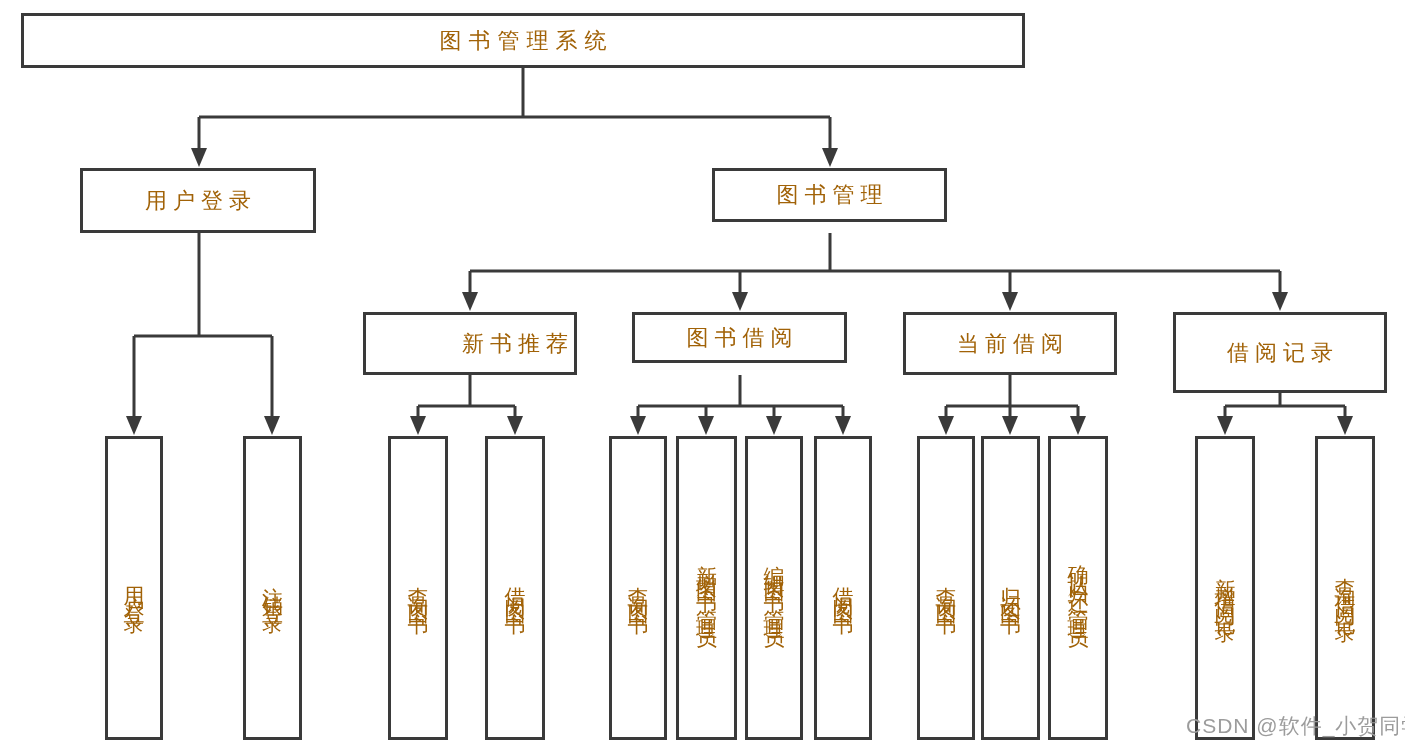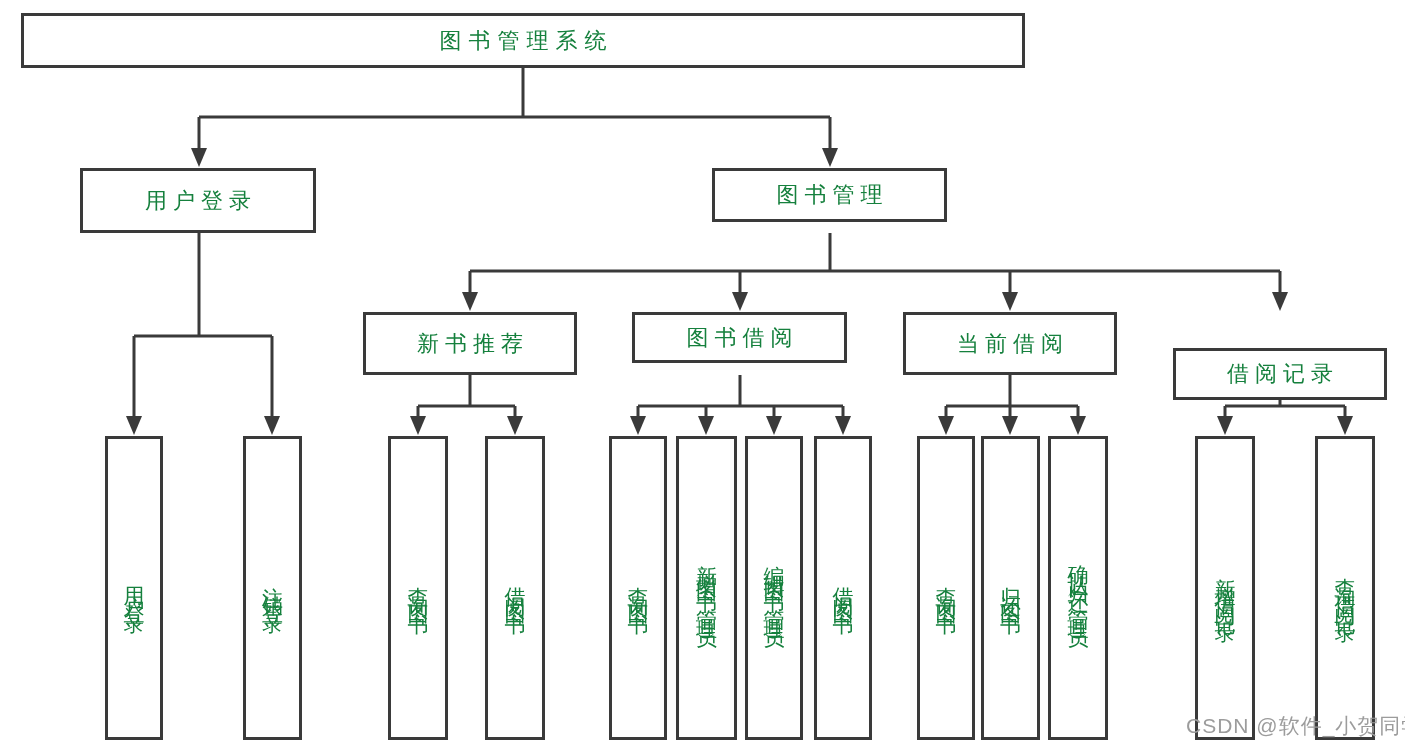--- a/index.html
+++ b/index.html
@@ -18,21 +18,21 @@
     pointer-events: none;
   }
   .node {
     position: absolute;
     box-sizing: border-box;
     background: #ffffff;
     border: 3px solid #3a3a3a;
     display: flex;
     align-items: center;
     justify-content: center;
-    color: #15803d;
+    color: #a16207;
   }
   .h-label {
     font-size: 22px;
     letter-spacing: 6px;
     padding-left: 6px;
     white-space: nowrap;
   }
   .root .h-label { letter-spacing: 7px; padding-left: 7px; }
   .v-label {
     writing-mode: vertical-rl;
@@ -94,30 +94,30 @@
     <span class="h-label">图书管理系统</span>
   </div>
 
   <div class="node" style="left:80px; top:168px; width:236px; height:65px;">
     <span class="h-label">用户登录</span>
   </div>
   <div class="node" style="left:712px; top:168px; width:235px; height:54px;">
     <span class="h-label">图书管理</span>
   </div>
 
-  <div class="node" style="left:363px; top:312px; width:214px; height:63px;">
+  <div class="node" style="left:363px; top:312px; width:214px; height:63px;justify-content:flex-end;">
     <span class="h-label">新书推荐</span>
   </div>
   <div class="node" style="left:632px; top:312px; width:215px; height:51px;">
     <span class="h-label">图书借阅</span>
   </div>
   <div class="node" style="left:903px; top:312px; width:214px; height:63px;">
     <span class="h-label">当前借阅</span>
   </div>
-  <div class="node" style="left:1173px; top:312px; width:214px; height:52px;margin-top:36px;">
+  <div class="node" style="left:1173px; top:312px; width:214px; height:81px;">
     <span class="h-label">借阅记录</span>
   </div>
 
   <div class="node v-node" style="left:105px; top:436px; width:58px; height:304px;">
     <span class="v-label">用户登录</span>
   </div>
   <div class="node v-node" style="left:243px; top:436px; width:59px; height:304px;">
     <span class="v-label">注销登录</span>
   </div>
 

